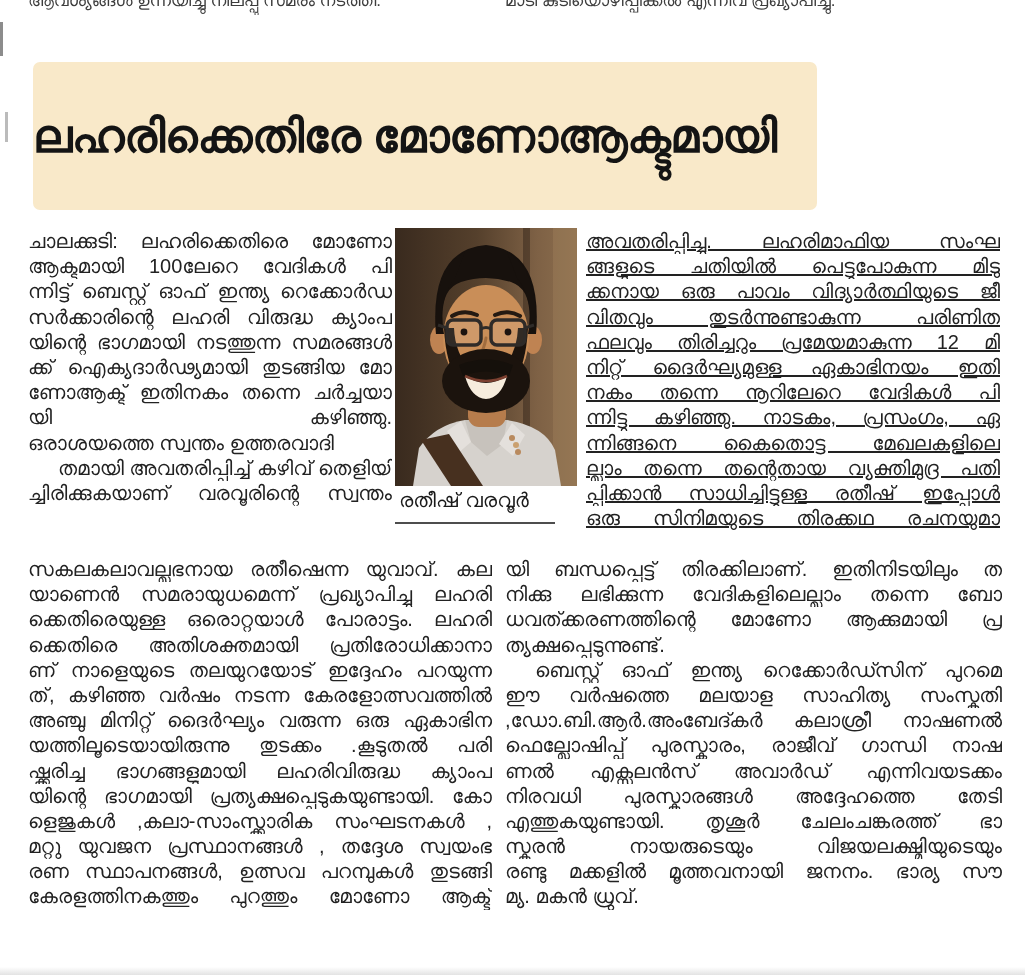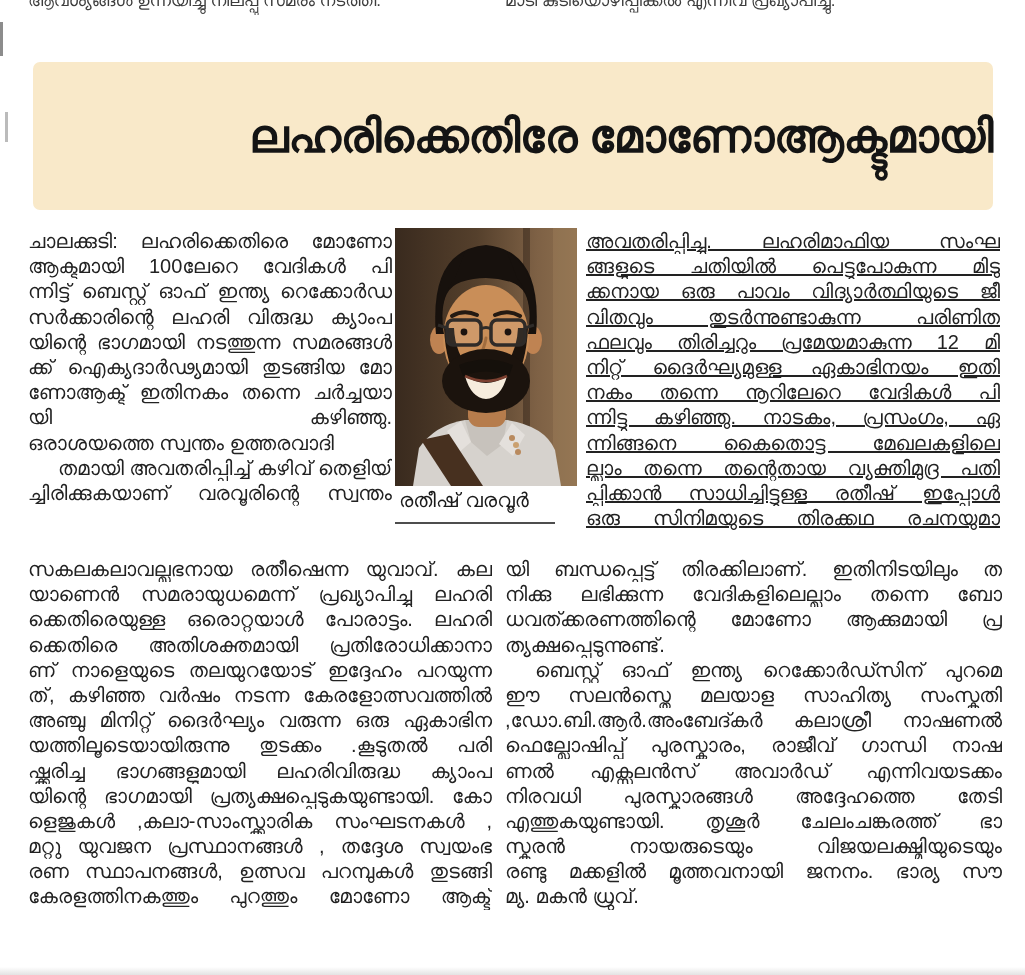--- a/index.html
+++ b/index.html
@@ -14,23 +14,23 @@
   .frag { position:absolute; top:-9px; white-space:nowrap; font-size:17px; color:#3d3d3d; }
   .frag-left  { left:28px; }
   .frag-right { left:505px; }
 
   
   .edge-mark-1 { position:absolute; left:0; top:22px; width:3px; height:34px; background:#8c8c8c; }
   .edge-mark-2 { position:absolute; left:5px; top:112px; width:3px; height:30px; background:#9e9e9e; opacity:.7; }
 
   
   .headline-box {
-    position:absolute; left:33px; top:62px; width:960px; height:148px;
+    position:absolute; left:33px; top:62px; width:784px; height:148px;
     background:#f9e9c9; border-radius:7px;
-    display:flex; flex-direction:column; align-items:flex-end; justify-content:center;
+    display:flex; flex-direction:column; align-items:flex-start; justify-content:center;
   }
   .headline-line {
     font-size:46px; line-height:58px; font-weight:bold; color:#141414;
     letter-spacing:-0.5px; white-space:nowrap;
   }
 
   
   .col { position:absolute; font-size:20px; line-height:25.2px; color:#222; }
   .line { height:25.2px; overflow:hidden; text-align:justify; text-align-last:justify; white-space:nowrap; }
   .col-left-top     { left:28px;  top:229px; width:364px; }
@@ -185,21 +185,21 @@
       <div class="line">രണ സ്ഥാപനങ്ങൾ, ഉത്സവ പറമ്പുകൾ തുടങ്ങി</div>
       <div class="line">കേരളത്തിനകത്തും പുറത്തും  മോണോ ആക്ട്</div>
     </div>
 
   <div class="col col-right-bottom">
       <div class="line">യി ബന്ധപ്പെട്ട് തിരക്കിലാണ്. ഇതിനിടയിലും ത</div>
       <div class="line">നിക്കു ലഭിക്കുന്ന വേദികളിലെല്ലാം തന്നെ ബോ</div>
       <div class="line">ധവത്ക്കരണത്തിന്റെ  മോണോ ആക്കുമായി പ്ര</div>
       <div class="line">ത്യക്ഷപ്പെടുന്നുണ്ട്.</div>
       <div class="line">ബെസ്റ്റ് ഓഫ് ഇന്ത്യ റെക്കോർഡ്സിന് പുറമെ</div>
-      <div class="line">ഈ സലൻസ്തെ മലയാള സാഹിത്യ സംസ്കൃതി</div>
+      <div class="line">ഈ വർഷത്തെ മലയാള സാഹിത്യ സംസ്കൃതി</div>
       <div class="line">,ഡോ.ബി.ആർ.അംബേദ്കർ കലാശ്രീ നാഷണൽ</div>
       <div class="line">ഫെല്ലോഷിപ്പ് പുരസ്കാരം, രാജീവ് ഗാന്ധി നാഷ</div>
       <div class="line">ണൽ എക്സലൻസ് അവാർഡ് എന്നിവയടക്കം</div>
       <div class="line">നിരവധി പുരസ്കാരങ്ങൾ അദ്ദേഹത്തെ തേടി</div>
       <div class="line">എത്തുകയുണ്ടായി. തൃശൂർ ചേലംചങ്കരത്ത് ഭാ</div>
       <div class="line">സ്കരൻ നായരുടെയും വിജയലക്ഷ്മിയുടെയും</div>
       <div class="line">രണ്ടു മക്കളിൽ മൂത്തവനായി ജനനം. ഭാര്യ സൗ</div>
       <div class="line">മ്യ. മകൻ ധ്രുവ്.</div>
     </div>
 

